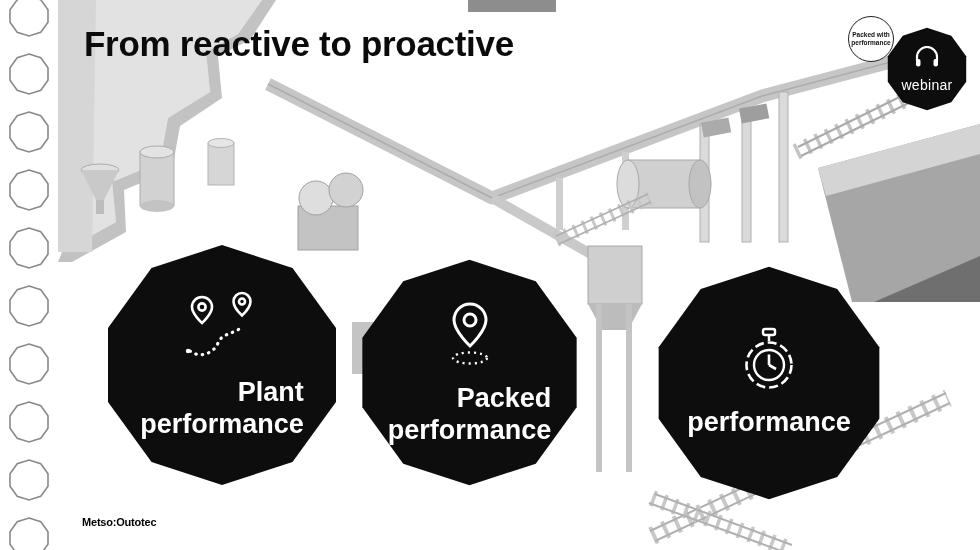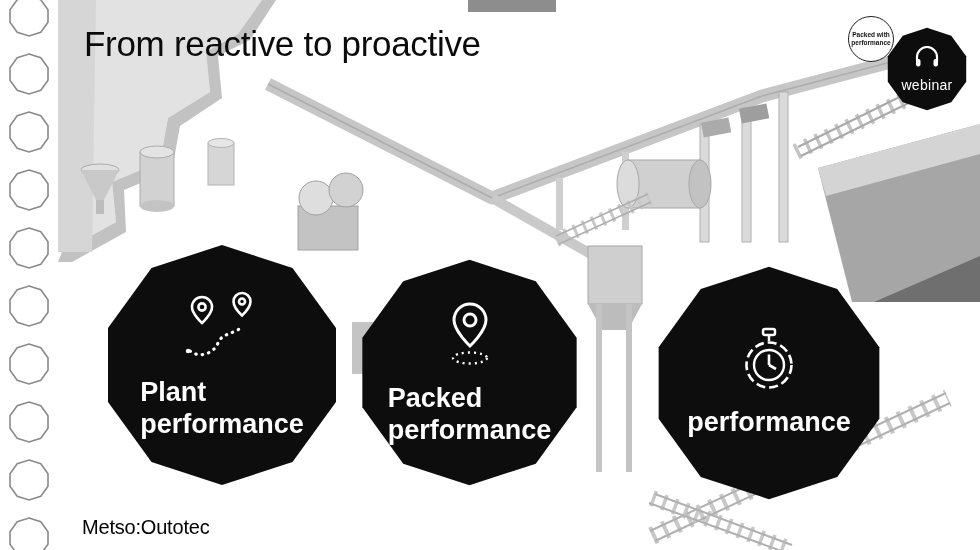--- a/index.html
+++ b/index.html
@@ -5,31 +5,31 @@
   * { margin:0; padding:0; box-sizing:border-box; }
   body { background:#ffffff; }
   .slide {
     position:relative; width:980px; height:550px; overflow:hidden;
     background:#ffffff; font-family:"Liberation Sans", sans-serif;
   }
   .bg-illustration { position:absolute; left:0; top:0; z-index:0; }
   .left-strip { position:absolute; left:0; top:0; z-index:2; }
   .slide-title {
     position:absolute; left:84px; top:24px; z-index:3;
-    font-size:35px; font-weight:normal; color:#0b0b0b; letter-spacing:-0.3px;
+    font-size:35px; font-weight:bold; color:#0b0b0b; letter-spacing:-0.3px;
   }
   .decagon {
     clip-path: polygon(50% 2%, 78.2% 11.2%, 95.6% 35.2%, 95.6% 64.8%,
                        78.2% 88.8%, 50% 98%, 21.8% 88.8%, 4.4% 64.8%,
                        4.4% 35.2%, 21.8% 11.2%);
   }
   .card {
     position:absolute; z-index:3; background:#0d0d0d; color:#ffffff;
     display:flex; flex-direction:column; align-items:center; justify-content:center;
-    gap:10px; text-align:left;
+    gap:10px; text-align:right;
   }
   .card-1 { left:97px;  top:240px; width:250px; height:250px; }
   .card-2 { left:352px; top:255px; width:235px; height:235px; }
   .card-3 { left:648px; top:262px; width:242px; height:242px; }
   .card-label { font-size:27px; font-weight:bold; line-height:1.18; }
   .webinar-wrap { position:absolute; left:848px; top:14px; width:124px; height:102px; z-index:4; }
   .webinar-octagon {
     position:absolute; left:36px; top:12px; width:86px; height:86px;
     background:#0d0d0d; display:flex; flex-direction:column;
     align-items:center; justify-content:center; gap:5px;
@@ -37,21 +37,21 @@
   .webinar-label { color:#ffffff; font-size:14px; letter-spacing:0.3px; }
   .mini-badge {
     position:absolute; left:0; top:2px; width:46px; height:46px;
     border-radius:50%; background:#ffffff; border:1.5px solid #222222;
     display:flex; align-items:center; justify-content:center; text-align:center;
     font-size:6.5px; font-weight:bold; line-height:1.3; color:#111111; padding:5px;
     z-index:5;
   }
   .brand-logo {
     position:absolute; left:82px; top:516px; z-index:3;
-    font-size:20px; font-weight:normal; color:#000000; letter-spacing:-0.2px;
+    font-size:11px; font-weight:bold; color:#000000; letter-spacing:-0.2px;
   }
 </style>
 </head>
 <body>
 
 <div class="slide">
 
   <svg class="bg-illustration" width="980" height="550" viewBox="0 0 980 550" aria-hidden="true">
 
     <polygon points="58,0 262,0 238,34 206,52 210,92 168,118 160,162 112,182 116,222 62,252 58,252" fill="#e2e2e2"></polygon>

